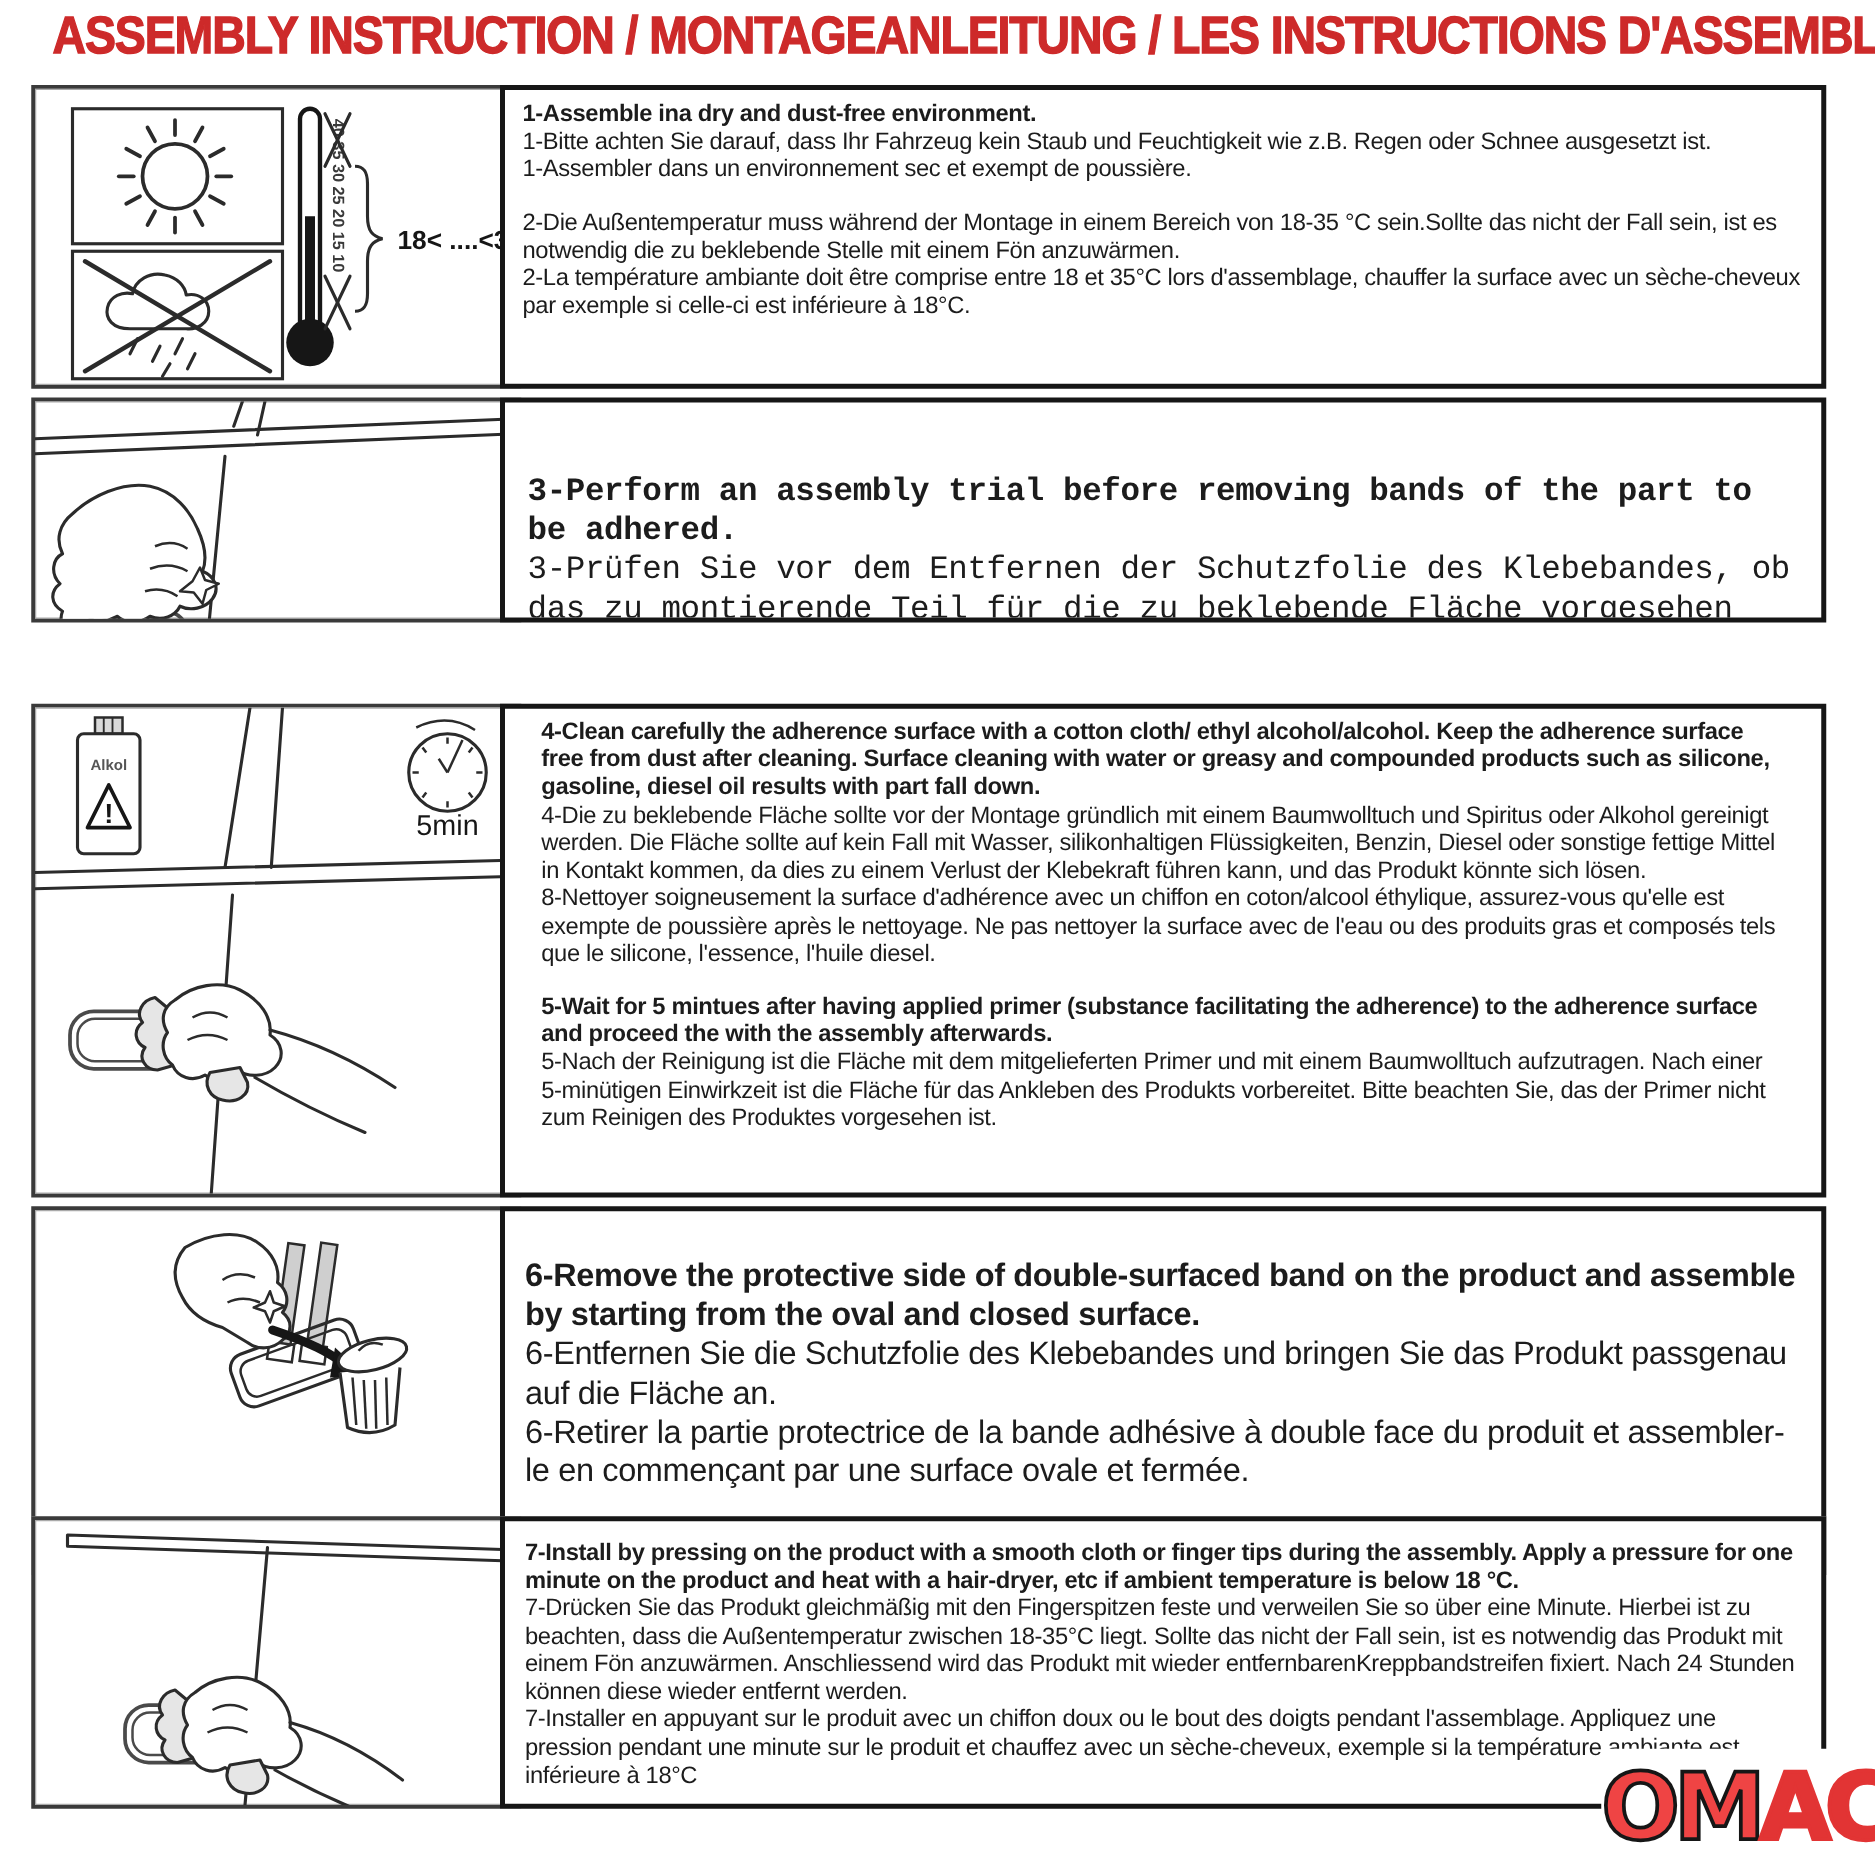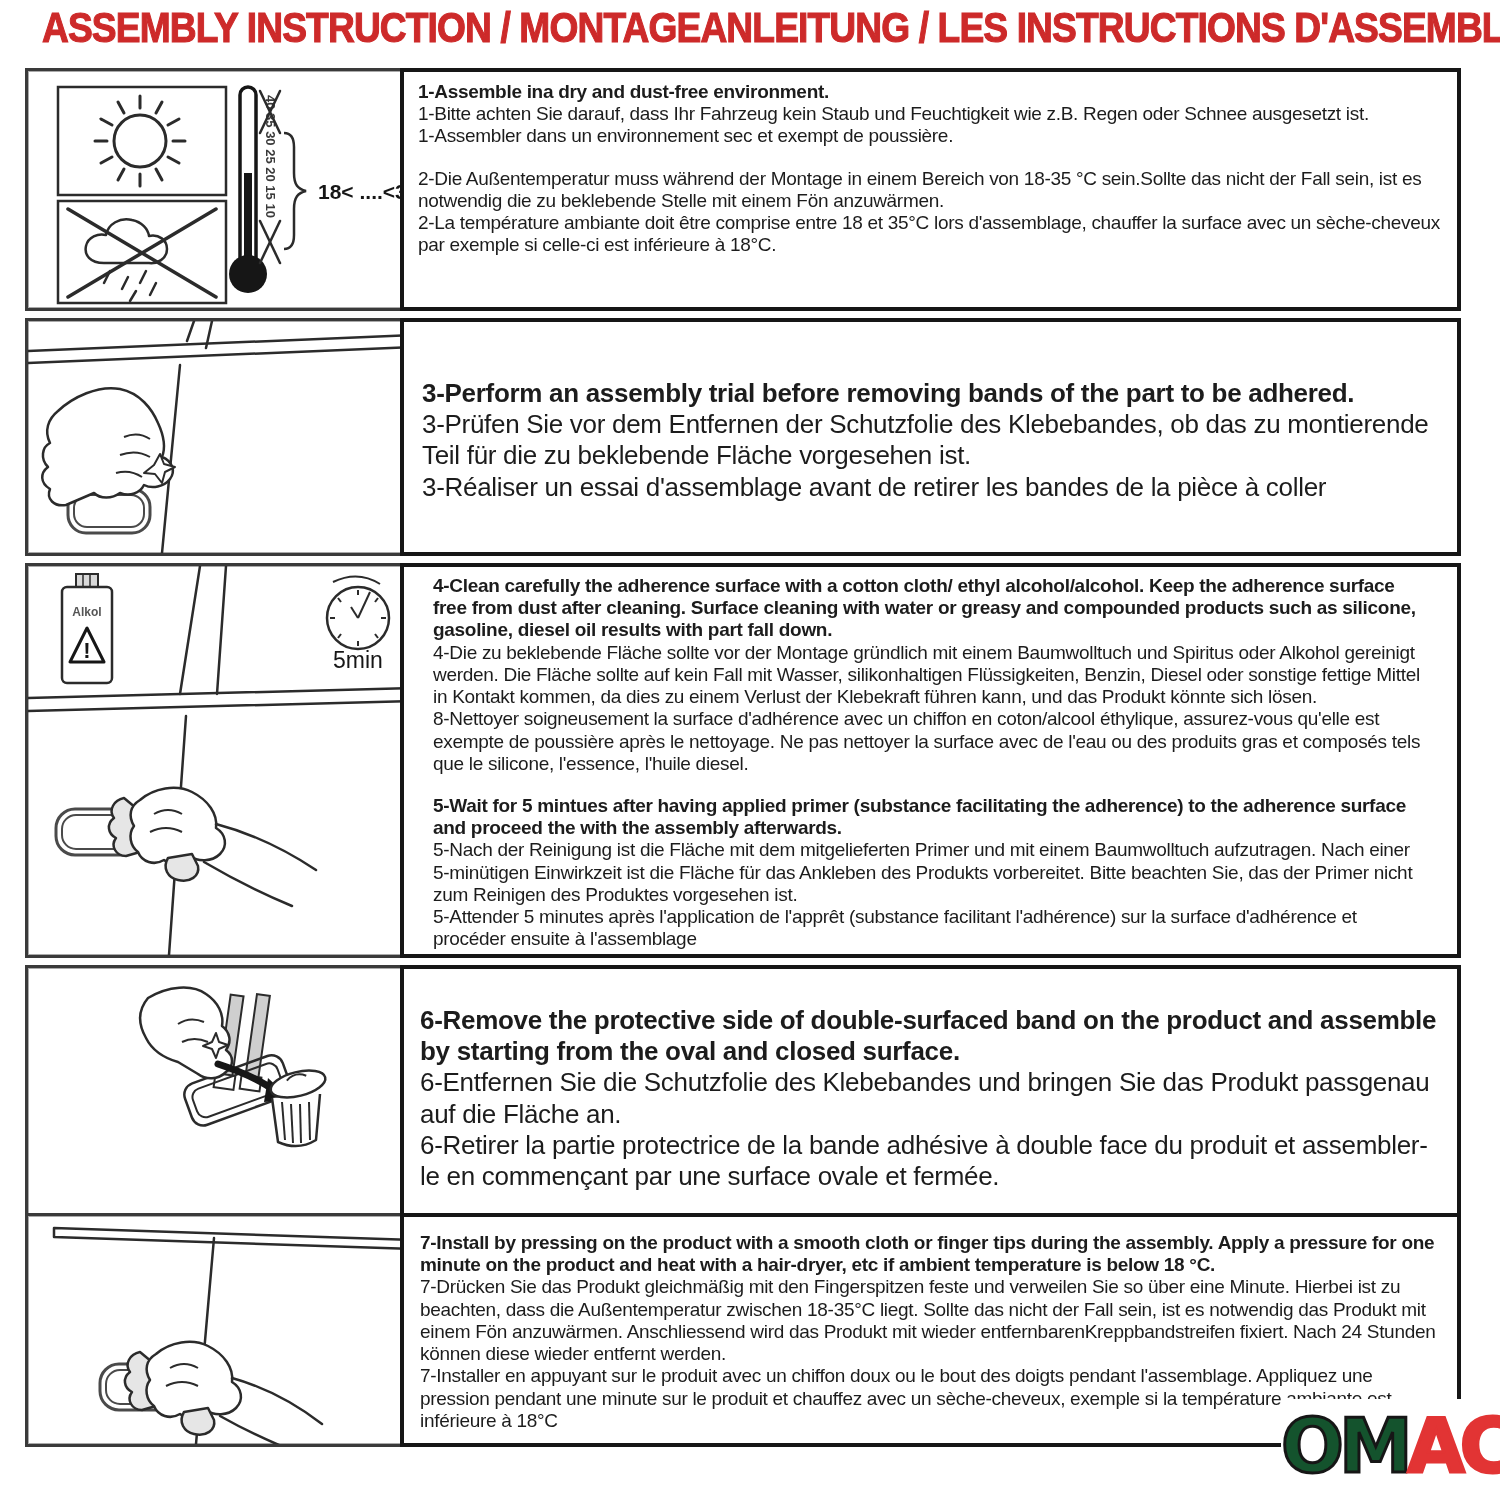--- a/index.html
+++ b/index.html
@@ -10,41 +10,41 @@
   .title{
     position:absolute;left:42px;top:4px;white-space:nowrap;
     font-size:42px;font-weight:bold;color:#cd2a2a;
     -webkit-text-stroke:1.1px #cd2a2a;letter-spacing:-1px;
     transform:scaleX(0.885);transform-origin:left top;
   }
   .panel{position:absolute;box-sizing:border-box;background:#fff;overflow:hidden;}
   .illus{left:25px;width:392px;border:3px solid #3a3a3a;box-shadow:inset 0 0 0 1px #aaa;}
   .textbox{left:400px;width:1061px;border:4px solid #161616;}
   .r1{top:68px;height:243px;}
-  .r2{top:318px;height:238px;}
+  .r2{top:318px;height:180px;font-family:Liberation Mono, monospace;}
   .r3{top:563px;height:395px;}
   .r4{top:965px;height:295px;}
   .r5{top:1213px;height:234px;}
   .textbox p{margin:0;letter-spacing:-0.3px;}
   .small p{font-size:19px;line-height:1.17;}
   .large p{font-size:26px;line-height:1.2;}
   .b{font-weight:bold;}
   .gap{height:20px;}
   .t1{padding:9px 14px;}
   .t2{padding:56px 18px 10px;}
   .t3{padding:8px 29px;}
   .t4{padding:36px 16px 10px;}
   .t5{padding:15px 16px 10px;}
   .logo{
     position:absolute;left:1281px;top:1399px;width:219px;height:94px;background:#fff;
     display:flex;align-items:center;justify-content:flex-start;z-index:6;
     font-family:"DejaVu Sans",sans-serif;font-weight:bold;font-size:74px;
     letter-spacing:-5px;line-height:1;
   }
-  .logo .lb{color:#14532d;-webkit-text-stroke:3px #161616;}
+  .logo .lb{color:#ef4444;-webkit-text-stroke:3px #161616;}
   .logo .lr{color:#e23434;-webkit-text-stroke:3px #e23434;}
   svg text{font-family:"Liberation Sans",sans-serif;}
 </style>
 </head>
 <body>
 
 <div class="title">ASSEMBLY INSTRUCTION / MONTAGEANLEITUNG / LES INSTRUCTIONS D'ASSEMBLAGE</div>
 
 <div class="panel illus r1">
   <svg width="386" height="237" viewBox="0 0 386 237">
@@ -183,21 +183,20 @@
     </g>
   </svg>
 </div>
 <div class="panel textbox small t3 r3">
   <p class="b">4-Clean carefully the adherence surface with a cotton cloth/ ethyl alcohol/alcohol. Keep the adherence surface free from dust after cleaning. Surface cleaning with water or greasy and compounded products such as silicone, gasoline, diesel oil results with part fall down.</p>
   <p>4-Die zu beklebende Fläche sollte vor der Montage gründlich mit einem Baumwolltuch und Spiritus oder Alkohol gereinigt werden. Die Fläche sollte auf kein Fall mit Wasser, silikonhaltigen Flüssigkeiten, Benzin, Diesel oder sonstige fettige Mittel in Kontakt kommen, da dies zu einem Verlust der Klebekraft führen kann, und das Produkt könnte sich lösen.</p>
   <p>8-Nettoyer soigneusement la surface d'adhérence avec un chiffon en coton/alcool éthylique, assurez-vous qu'elle est exempte de poussière après le nettoyage. Ne pas nettoyer la surface avec de l'eau ou des produits gras et composés tels que le silicone, l'essence, l'huile diesel.</p>
   <div class="gap"></div>
   <p class="b">5-Wait for 5 mintues after having applied primer (substance facilitating the adherence) to the adherence surface and proceed the with the assembly afterwards.</p>
   <p>5-Nach der Reinigung ist die Fläche mit dem mitgelieferten Primer und mit einem Baumwolltuch aufzutragen. Nach einer 5-minütigen Einwirkzeit ist die Fläche für das Ankleben des Produkts vorbereitet. Bitte beachten Sie, das der Primer nicht zum Reinigen des Produktes vorgesehen ist.</p>
-  <p>5-Attender 5 minutes après l'application de l'apprêt (substance facilitant l'adhérence) sur la surface d'adhérence et procéder ensuite à l'assemblage</p>
 </div>
 
 <div class="panel illus r4">
   <svg width="386" height="235" viewBox="0 0 386 235">
     <g>
       <g transform="rotate(8 210 75)">
         <rect x="196" y="28" width="13" height="90" fill="#cfcfcf" stroke="#2b2b2b" stroke-width="2"></rect>
         <rect x="222" y="24" width="13" height="90" fill="#cfcfcf" stroke="#2b2b2b" stroke-width="2"></rect>
         <rect x="192" y="108" width="20" height="14" fill="#fff" stroke="#2b2b2b" stroke-width="2"></rect>
         <rect x="218" y="106" width="20" height="14" fill="#fff" stroke="#2b2b2b" stroke-width="2"></rect>

